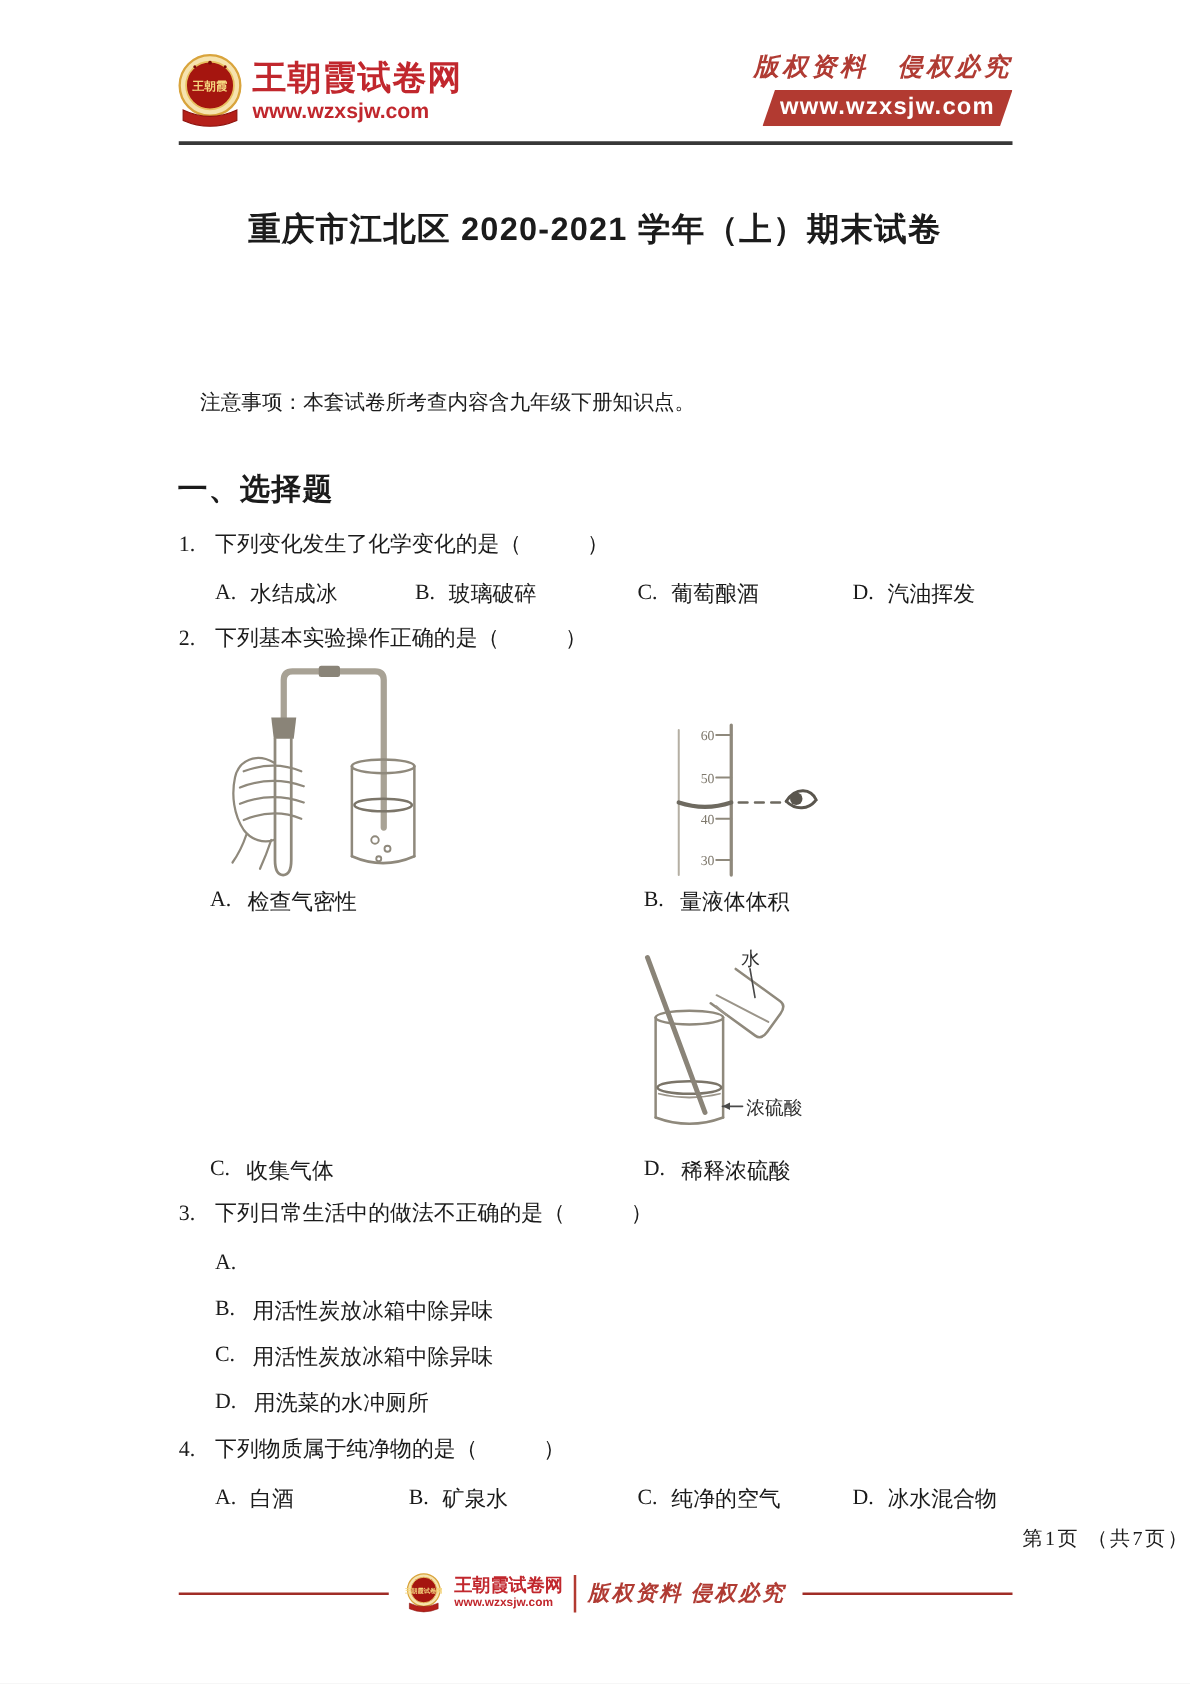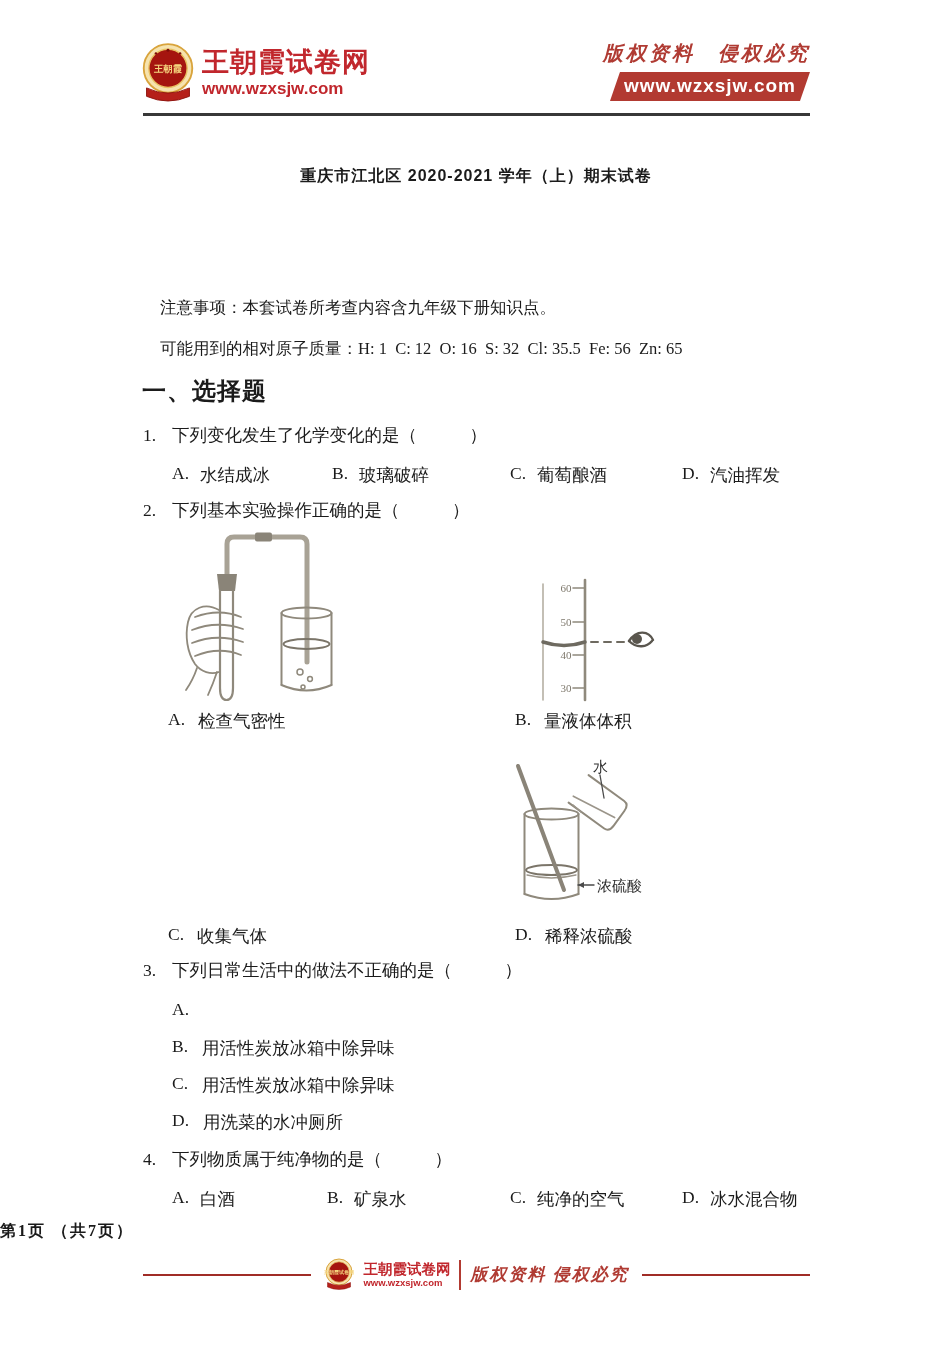--- a/index.html
+++ b/index.html
@@ -19,35 +19,35 @@
   .hdr-right{right:142px;top:40px;display:flex;flex-direction:column;align-items:flex-end;gap:5px;}
   .hdr-slogan{font-style:italic;font-weight:bold;font-size:20px;color:#b03b33;letter-spacing:3px;}
   .hdr-banner{
     background:#b23a31;color:#ffffff;font-family:"Liberation Sans",sans-serif;font-weight:bold;
     font-size:19px;padding:3px 14px 4px 14px;letter-spacing:1px;
     clip-path:polygon(5% 0,100% 0,95% 100%,0 100%);
   }
   .hdr-rule{left:143px;top:113px;width:667px;height:2.5px;background:#383838;}
 
   
-  .title1{left:0;top:166px;width:100%;text-align:center;font-weight:bold;font-size:16px;letter-spacing:1px;}
+  .title1{left:0;top:166px;width:100%;text-align:center;font-weight:bold;font-size:26px;letter-spacing:1px;}
   .title2{left:0;top:214px;width:100%;text-align:center;font-weight:bold;font-size:22px;letter-spacing:1px;}
-  .notice{left:160px;top:297px;font-size:16.5px;}
+  .notice{left:160px;top:311px;font-size:16.5px;}
   .atomic{left:160px;top:338px;font-size:16.5px;}
   .sect{left:142px;top:375px;font-weight:bold;font-size:24px;letter-spacing:1px;}
 
   
   .qrow{display:flex;font-size:17.5px;line-height:1.25;}
   .qnum{width:29px;flex:none;}
   .optrow{left:172px;width:640px;height:24px;font-size:17.5px;}
   .opt{position:absolute;top:0;display:flex;gap:11px;white-space:nowrap;}
   .optline{left:172px;display:flex;gap:14px;font-size:17.5px;white-space:nowrap;}
   .figcap{display:flex;gap:13px;font-size:17.5px;white-space:nowrap;}
 
-  .pageinfo{left:0;top:1221px;width:100%;text-align:left;font-size:16px;letter-spacing:2px;font-weight:bold;}
+  .pageinfo{left:0;top:1221px;width:100%;text-align:right;font-size:16px;letter-spacing:2px;}
 
   
   .fig{position:absolute;}
   .fig svg{display:block;}
   .figtext{font-family:"Liberation Serif",serif;font-size:15px;fill:#2e2e2e;}
   .ticktext{font-family:"Liberation Serif",serif;font-size:11px;fill:#7e786c;}
 
   
   .bfoot{left:143px;top:1258px;width:667px;display:flex;align-items:center;}
   .bf-line{flex:1;height:2px;background:#a02c26;}
@@ -81,21 +81,20 @@
 
   <div class="abs hdr-right">
     <div class="hdr-slogan">版权资料　侵权必究</div>
     <div class="hdr-banner">www.wzxsjw.com</div>
   </div>
 
   <div class="abs hdr-rule"></div>
 
   <div class="abs title1 sans">重庆市江北区 2020-2021 学年（上）期末试卷</div>
   <div class="abs notice">注意事项：本套试卷所考查内容含九年级下册知识点。</div>
-  <div class="abs atomic pre">可能用到的相对原子质量：H: 1  C: 12  O: 16  S: 32  Cl: 35.5  Fe: 56  Zn: 65</div>
   <div class="abs sect sans">一、选择题</div>
 
   <div class="abs qrow" style="left:143px;top:425px;">
     <span class="qnum">1.</span>
     <span>下列变化发生了化学变化的是（　　　）</span>
   </div>
   <div class="abs optrow" style="top:463px;">
     <span class="opt" style="left:0;">
       <span>A.</span>
       <span>水结成冰</span>

